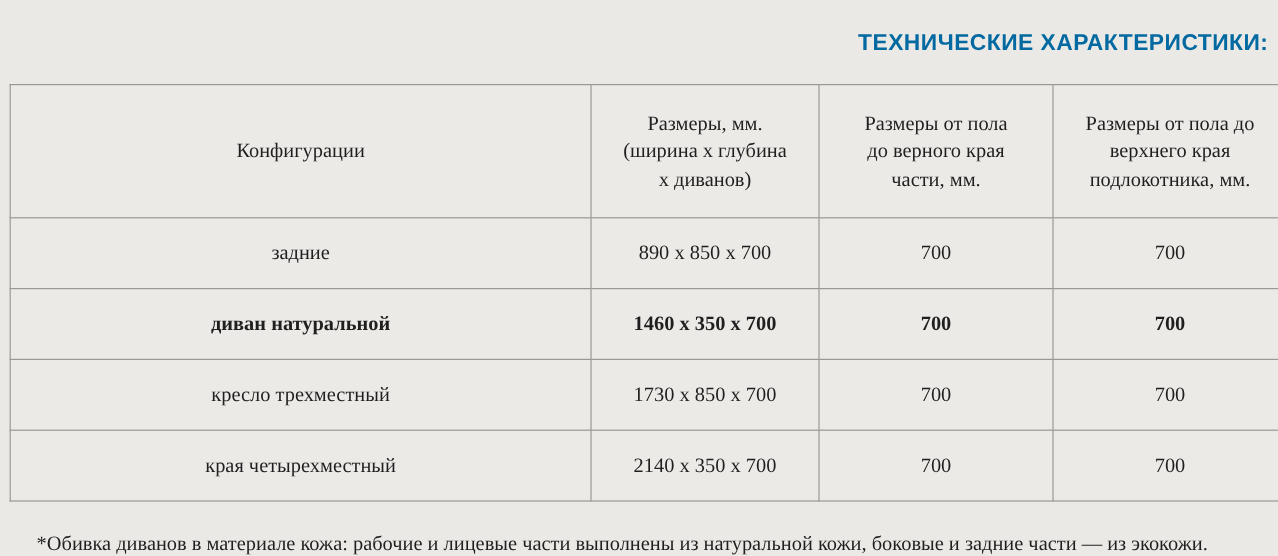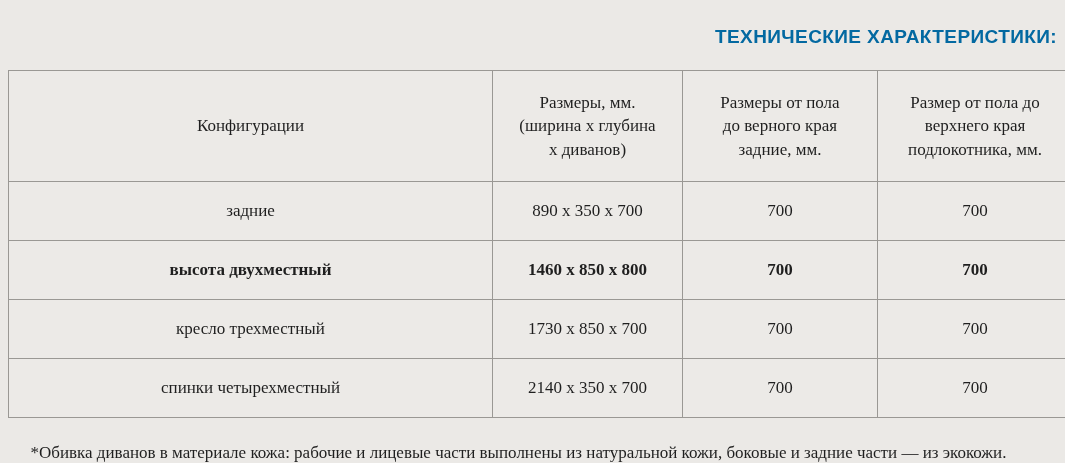--- a/index.html
+++ b/index.html
@@ -94,52 +94,52 @@
           <span>Конфигурации</span>
         </td>
         <td>
           <span class="multiline">Размеры, мм.</span>
           <span class="multiline">(ширина х глубина</span>
           <span class="multiline">х диванов)</span>
         </td>
         <td>
           <span class="multiline">Размеры от пола</span>
           <span class="multiline">до верного края</span>
-          <span class="multiline">задние, мм.</span>
+          <span class="multiline">части, мм.</span>
         </td>
         <td>
-          <span class="multiline">Размер от пола до</span>
+          <span class="multiline">Размеры от пола до</span>
           <span class="multiline">верхнего края</span>
           <span class="multiline">подлокотника, мм.</span>
         </td>
       </tr>
 
       <tr class="body">
         <td>задние</td>
-        <td>890 х 350 х 700</td>
+        <td>890 х 850 х 700</td>
         <td>700</td>
         <td>700</td>
       </tr>
 
       <tr class="body bold">
-        <td>высота двухместный</td>
-        <td>1460 х 850 х 800</td>
+        <td>диван натуральной</td>
+        <td>1460 х 350 х 700</td>
         <td>700</td>
         <td>700</td>
       </tr>
 
       <tr class="body">
         <td>кресло трехместный</td>
         <td>1730 х 850 х 700</td>
         <td>700</td>
         <td>700</td>
       </tr>
 
       <tr class="body">
-        <td>спинки четырехместный</td>
+        <td>края четырехместный</td>
         <td>2140 х 350 х 700</td>
         <td>700</td>
         <td>700</td>
       </tr>
     </tbody>
   </table>
 
   <div class="footnote">*Обивка диванов в материале кожа: рабочие и лицевые части выполнены из натуральной кожи, боковые и задние части — из экокожи.</div>
 
 </div>

